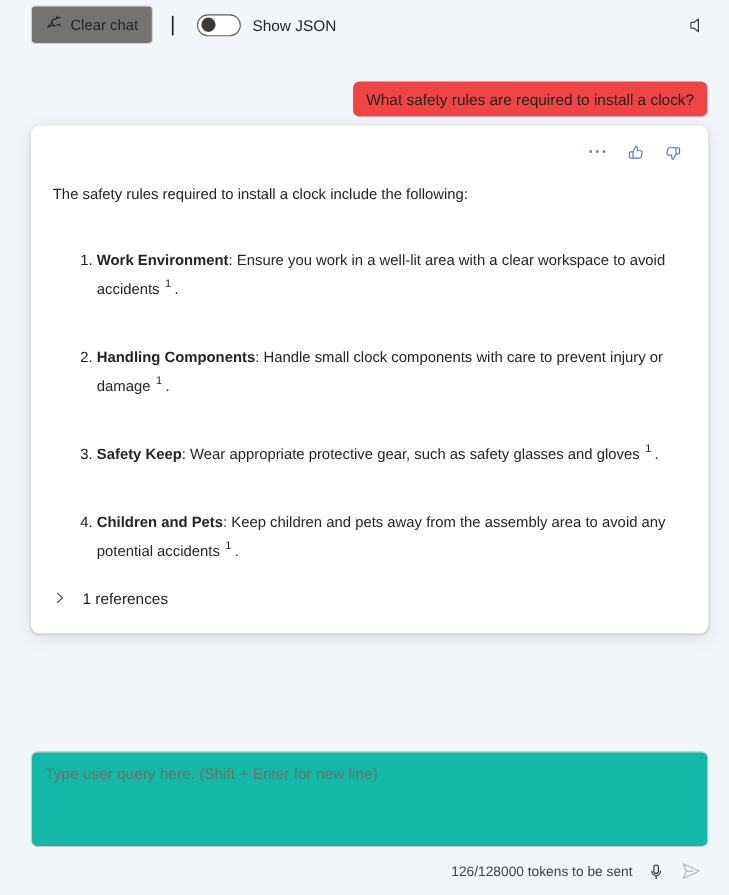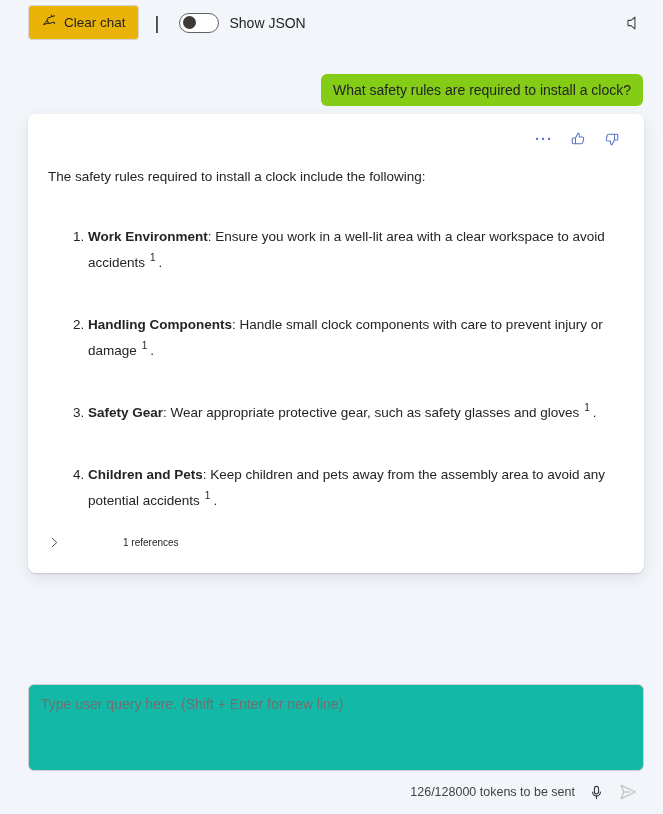--- a/index.html
+++ b/index.html
@@ -19,21 +19,21 @@
     align-items: center;
     padding: 5px 20px 0 28px;
     gap: 14px;
     height: 40px;
     flex: 0 0 auto;
   }
   .tb-btn {
     display: inline-flex;
     align-items: center;
     gap: 7px;
-    background: #eab308;
+    background: #737373;
     border: 1px solid #d6d6d6;
     border-radius: 4px;
     padding: 7px 12px;
     font-size: 13.5px;
     color: #242424;
     cursor: pointer;
     font-family: inherit;
   }
   .tb-sep {
     font-size: 19px;
@@ -63,21 +63,21 @@
 
   
   .chat-area { flex: 1 1 auto; display: flex; flex-direction: column; overflow: hidden; }
   .user-row {
     display: flex;
     justify-content: flex-end;
     padding: 0 20px;
     margin-top: 34px;
   }
   .user-bubble {
-    background: #84cc16;
+    background: #ef4444;
     border-radius: 6px;
     padding: 8px 12px;
     font-size: 14px;
     color: #242424;
     max-width: 520px;
   }
 
   .assistant-card {
     margin: 8px 19px 0 28px;
     background: #ffffff;
@@ -115,21 +115,21 @@
     margin: 0 3px 0 5px;
     cursor: pointer;
   }
   .refs-row {
     display: flex;
     align-items: center;
     gap: 14px;
     margin-top: 22px;
     cursor: pointer;
   }
-  .refs-label { font-size: 10px; color: #242424; margin-left: 48px; }
+  .refs-label { font-size: 14px; color: #242424; }
 
   .spacer { flex: 1 1 auto; }
 
   
   .composer { flex: 0 0 auto; padding: 0 19px 0 28px; }
   .composer textarea {
     width: 100%;
     height: 87px;
     resize: none;
     border: 1px solid #cfcfcf;
@@ -204,21 +204,21 @@
             </g>
           </svg>
       </span>
     </div>
 
     <div class="answer-text">
       <p>The safety rules required to install a clock include the following:</p>
       <ol class="answer-list">
         <li><b>Work Environment</b><span>: Ensure you work in a well-lit area with a clear workspace to avoid accidents</span><sup class="cite">1</sup><span>.</span></li>
         <li><b>Handling Components</b><span>: Handle small clock components with care to prevent injury or damage</span><sup class="cite">1</sup><span>.</span></li>
-        <li><b>Safety Gear</b><span>: Wear appropriate protective gear, such as safety glasses and gloves</span><sup class="cite">1</sup><span>.</span></li>
+        <li><b>Safety Keep</b><span>: Wear appropriate protective gear, such as safety glasses and gloves</span><sup class="cite">1</sup><span>.</span></li>
         <li><b>Children and Pets</b><span>: Keep children and pets away from the assembly area to avoid any potential accidents</span><sup class="cite">1</sup><span>.</span></li>
       </ol>
     </div>
 
     <div class="refs-row">
       <span class="icon-btn">
         <svg width="13" height="13" viewBox="0 0 20 20">
             <path d="M6.5 3.5l7 6.5-7 6.5" fill="none" stroke="#424242" stroke-width="1.5" stroke-linecap="round" stroke-linejoin="round"></path>
           </svg>
       </span>

